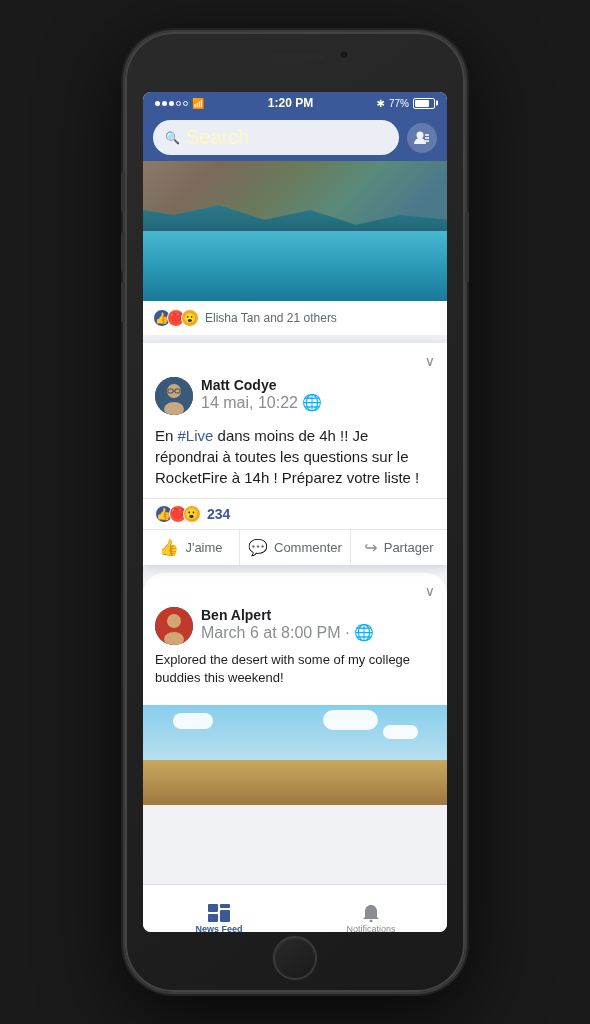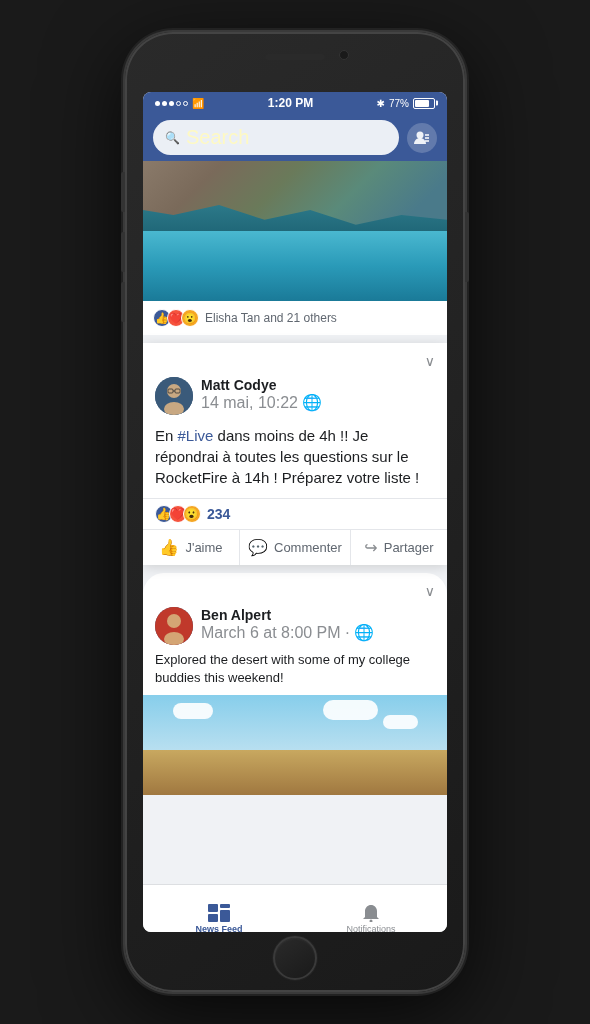--- a/index.html
+++ b/index.html
@@ -326,21 +326,21 @@
       margin-bottom: 8px;
       border-radius: 21px;
     }
     .second-post-header {
       display: flex;
       align-items: flex-start;
       padding: 10px 12px 6px;
       justify-content: space-between;
     }
     .second-post-text {
-      padding: 0 12px 8px;
+      padding: 0 12px 18px;
       font-size: 13px;
       color: #1c1e21;
       line-height: 1.4;
     }
     .desert-image {
       width: 100%;
       height: 100px;
       background: linear-gradient(180deg, #87ceeb 0%, #5ab5e0 40%, #c8a860 55%, #b89050 70%, #a07840 100%);
       position: relative;
       overflow: hidden;

